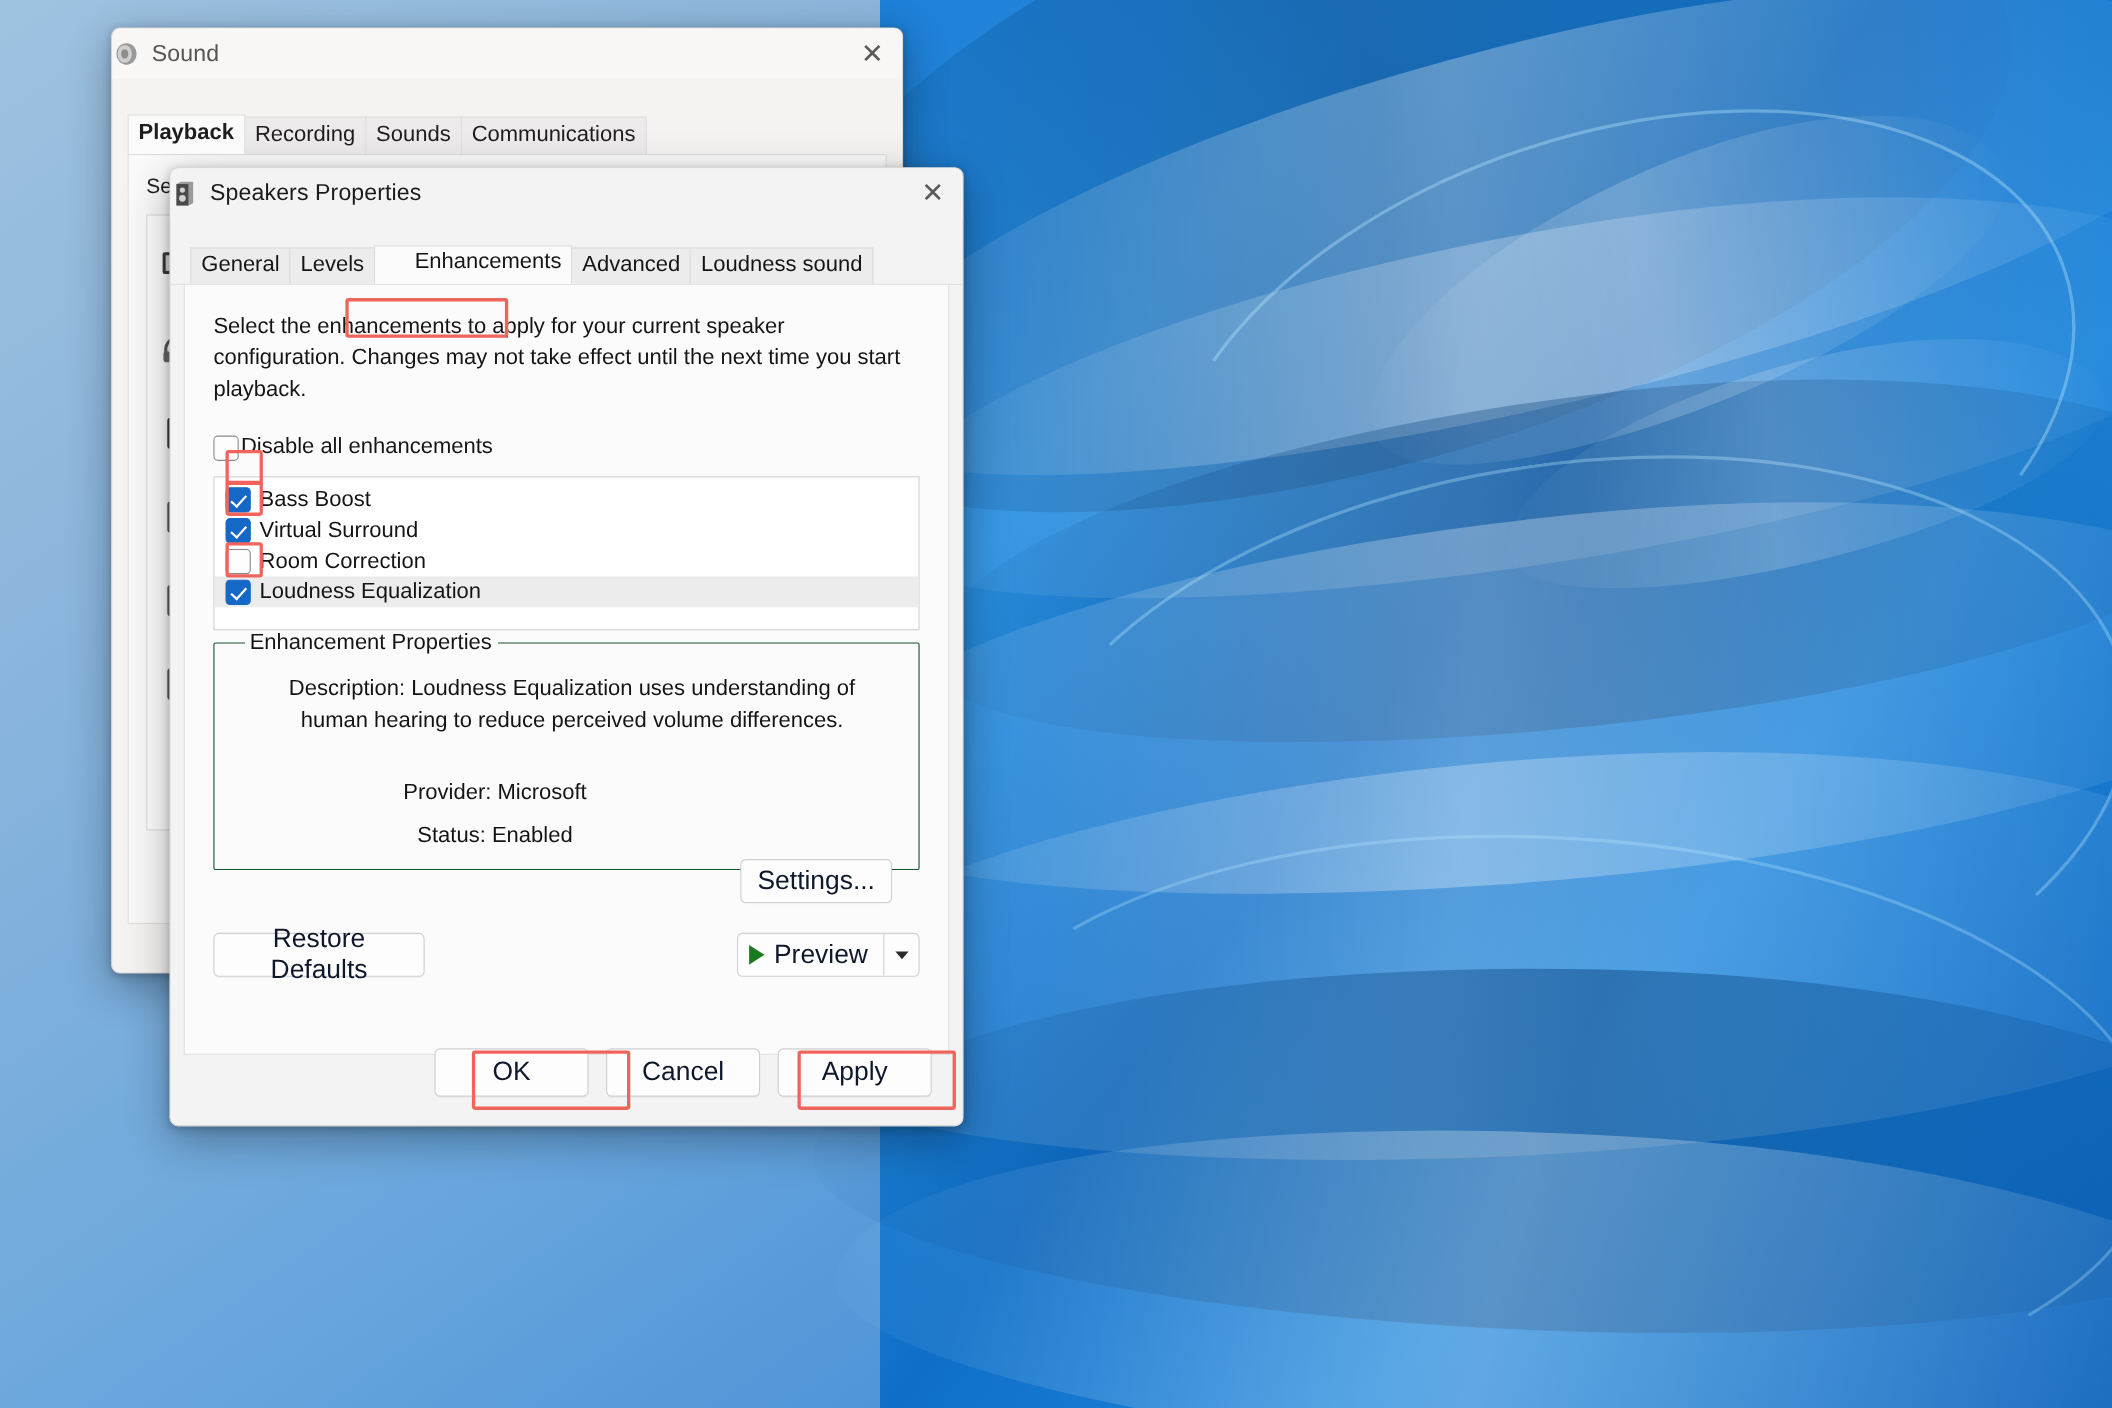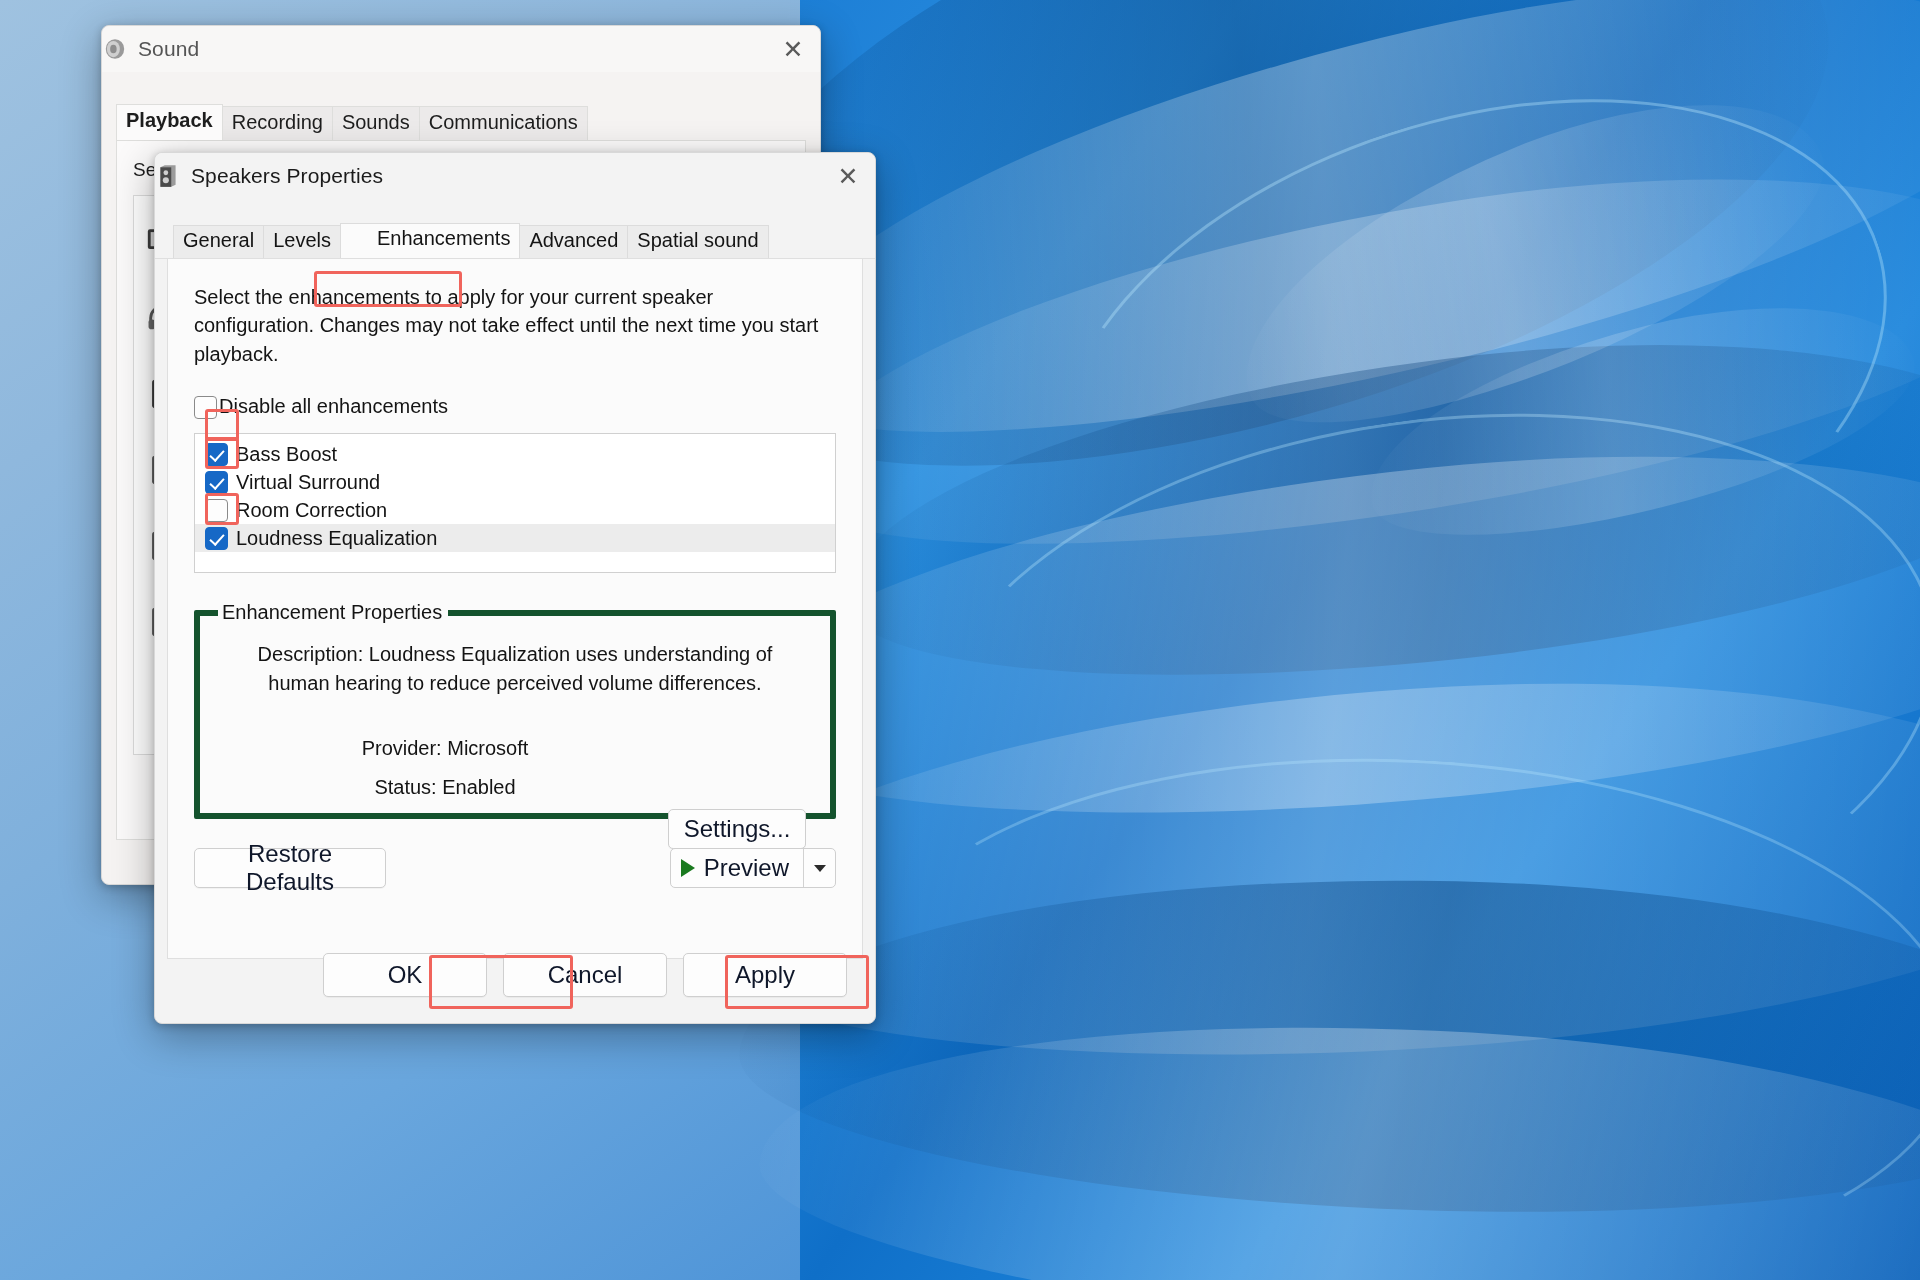--- a/index.html
+++ b/index.html
@@ -183,24 +183,23 @@
   }
   .li {
     display:flex; align-items:center; gap:8px;
     padding: 1px 8px 1px 10px;
     height: 28px;
   }
   .li.sel { background: #ececec; }
   .li .cbox { top: 0; }
 
   fieldset.group {
-    margin-top: 28px;
-    border: 6px solid #14532d;
+    border: 1px solid #14532d;
     border-radius: 2px;
-    padding: 8px 18px 16px 18px;
+    padding: 8px 18px 16px 28px;
     height: 218px;
   }
   fieldset.group > legend {
     font-size: 20px; color:#141414;
     padding: 0 6px 0 4px;
   }
   .desc {
     font-size: 20px; color:#141414;
     text-align: center;
     line-height: 1.42;
@@ -264,21 +263,21 @@
   }
 
   .footer {
     position:absolute;
     left:0; right:0; bottom:0;
     height: 96px;
     display:flex; align-items:center; justify-content:flex-end;
     gap: 16px;
     padding-right: 28px;
   }
-  .footer .btn { width: 164px; height: 44px; }
+  .footer .btn { width: 140px; height: 44px; }
 
   
   .annot {
     position: absolute;
     border: 3px solid #f0645c;
     border-radius: 3px;
     pointer-events: none;
     z-index: 30;
   }
 </style>
@@ -401,21 +400,21 @@
       <div class="tab">
         <span>Levels</span>
       </div>
       <div class="tab active hl" id="tab-enh">
         <span>Enhancements</span>
       </div>
       <div class="tab">
         <span>Advanced</span>
       </div>
       <div class="tab">
-        <span>Spatial sound</span>
+        <span>Loudness sound</span>
       </div>
     </div>
 
     <div class="spk-body">
 
       <div class="para">Select the enhancements to apply for your current speaker configuration. Changes may not take effect until the next time you start playback.</div>
 
       <div class="chk-row">
         <div class="cbox"></div>
         <div class="chk-lbl">Disable all enhancements</div>

